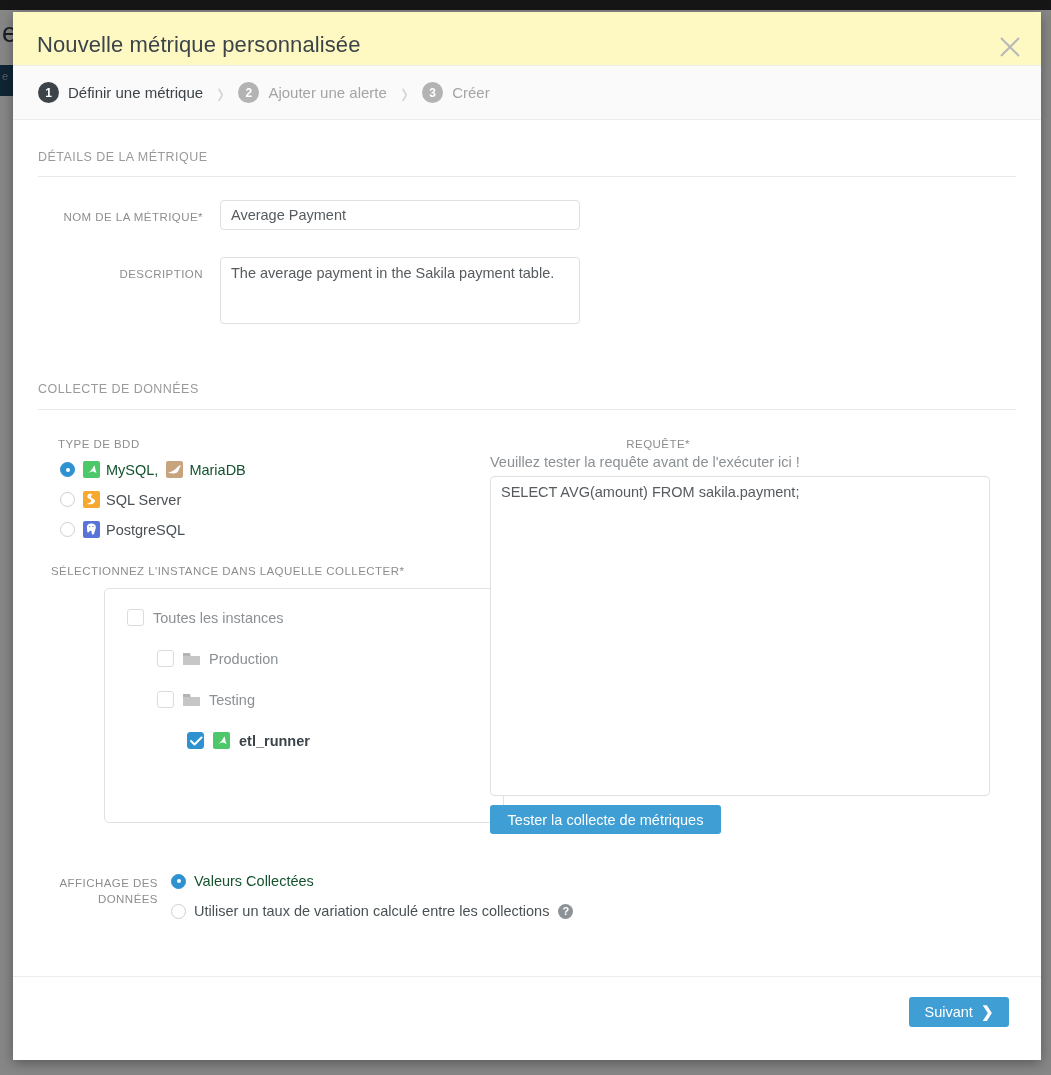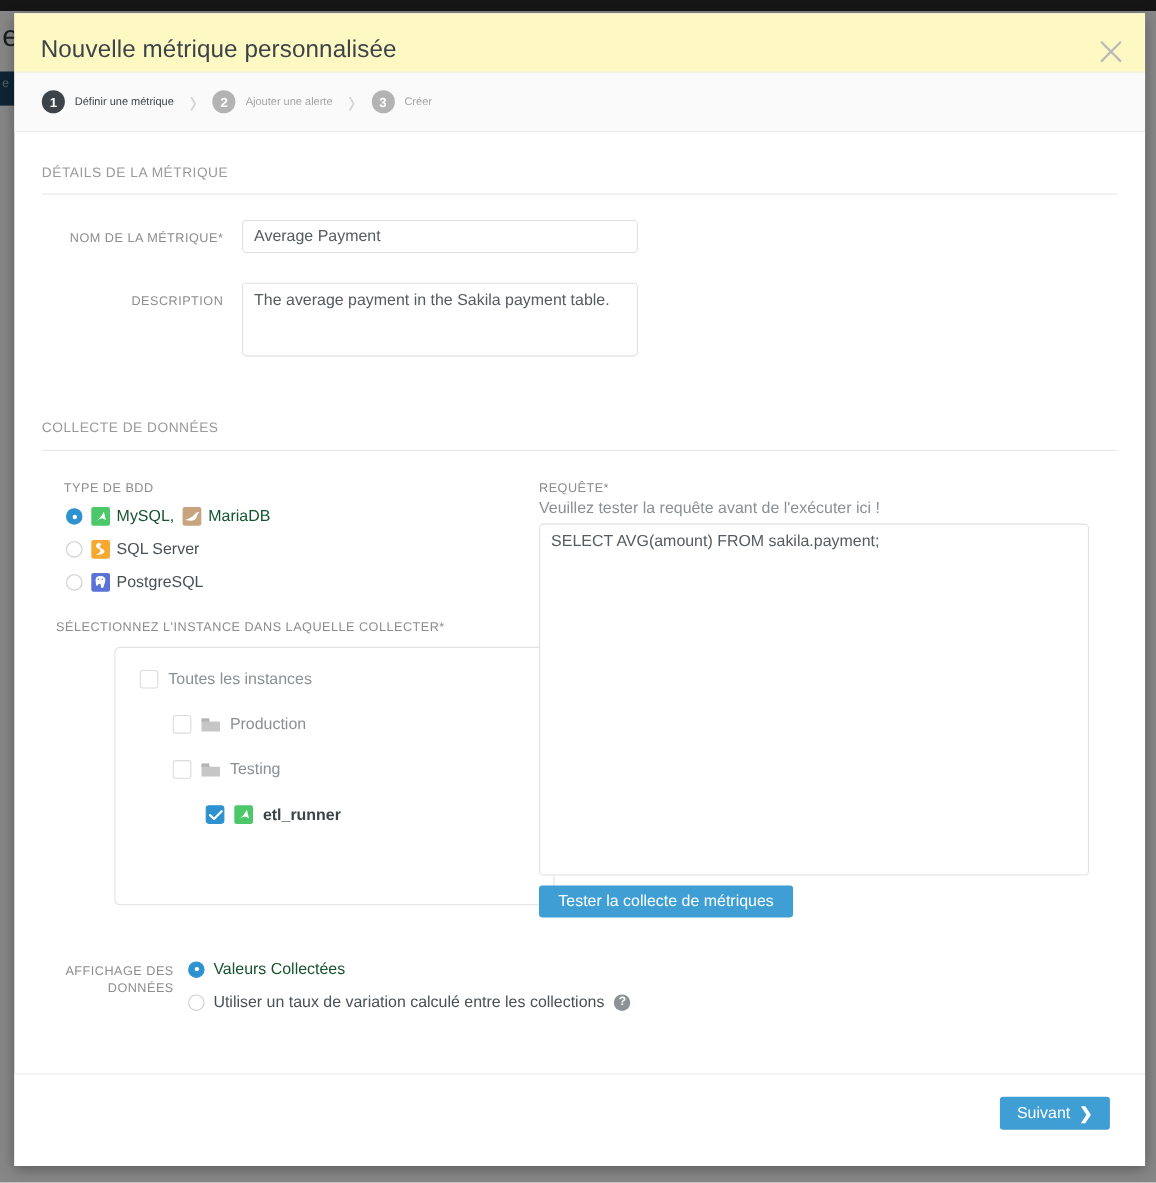--- a/index.html
+++ b/index.html
@@ -81,21 +81,21 @@
   }
   .step { display: flex; align-items: center; }
   .step-num {
     width: 21px; height: 21px; border-radius: 50%;
     color: #ffffff; font-size: 12px; font-weight: bold;
     display: flex; align-items: center; justify-content: center;
     flex: none;
   }
   .step.active .step-num { background: #3c4449; }
   .step.inactive .step-num { background: #b3b3b3; }
-  .step-label { margin-left: 9px; font-size: 10px; }
+  .step-label { margin-left: 9px; font-size: 15px; }
   .step.active .step-label { color: #3c4449; }
   .step.inactive .step-label { color: #a4a4a4; }
   .step-sep {
     margin: 0 14px; color: #d4d4d4;
     font-size: 22px; font-weight: 300; line-height: 1;
     transform: scaleY(1.45) scaleX(0.9);
   }
 
   
   .modal-body {
@@ -354,21 +354,21 @@
         </div>
         <div class="dbicon mysql" style="margin-left:9px;">
           <svg width="17" height="17" viewBox="0 0 17 17" aria-hidden="true">
             <path d="M3.5 13.3 C6.5 11.5 9.5 8.5 11.3 4.2 C12.4 6.5 12.2 9.5 13.6 12 C11 10.4 9 9.8 6.8 11.2 Z" fill="#ffffff"></path>
           </svg>
         </div>
         <div class="tree-label bold">etl_runner</div>
       </div>
     </div>
 
-    <div class="field-label" style="left:477px; top:318px; width:200px; text-align:left;">REQUÊTE*</div>
+    <div class="field-label" style="left:477px; top:318px; width:200px; text-align:right;">REQUÊTE*</div>
     <div class="hint-text" style="left:477px; top:334px;">Veuillez tester la requête avant de l'exécuter ici !</div>
 
     <textarea class="text-input" style="left: 477px; top: 356px; width: 500px; height: 320px; font-size: 14.5px;">SELECT AVG(amount) FROM sakila.payment;</textarea>
 
     <button class="btn-primary" style="left:477px; top:685px; width:231px; height:29px;">
       <span>Tester la collecte de métriques</span>
     </button>
 
     <div class="field-label" style="left:0px; top:755px; width:145px; line-height:16px;">
       <span>AFFICHAGE DES</span><br>

